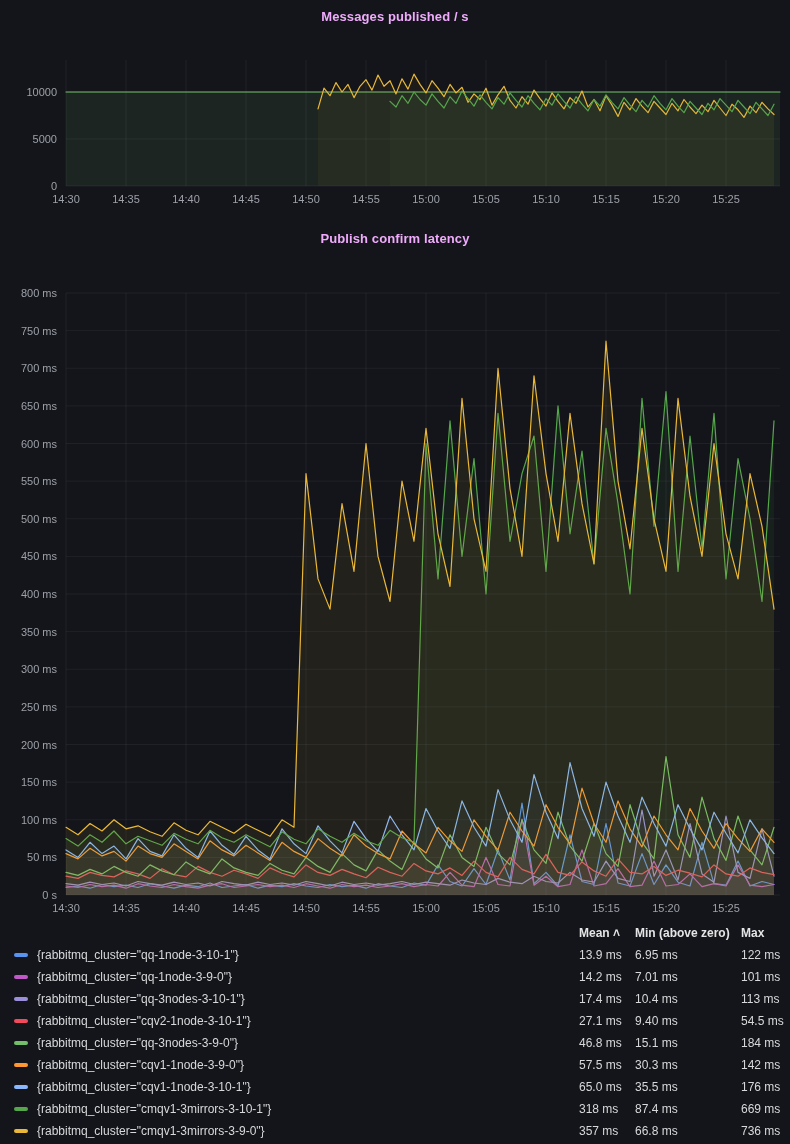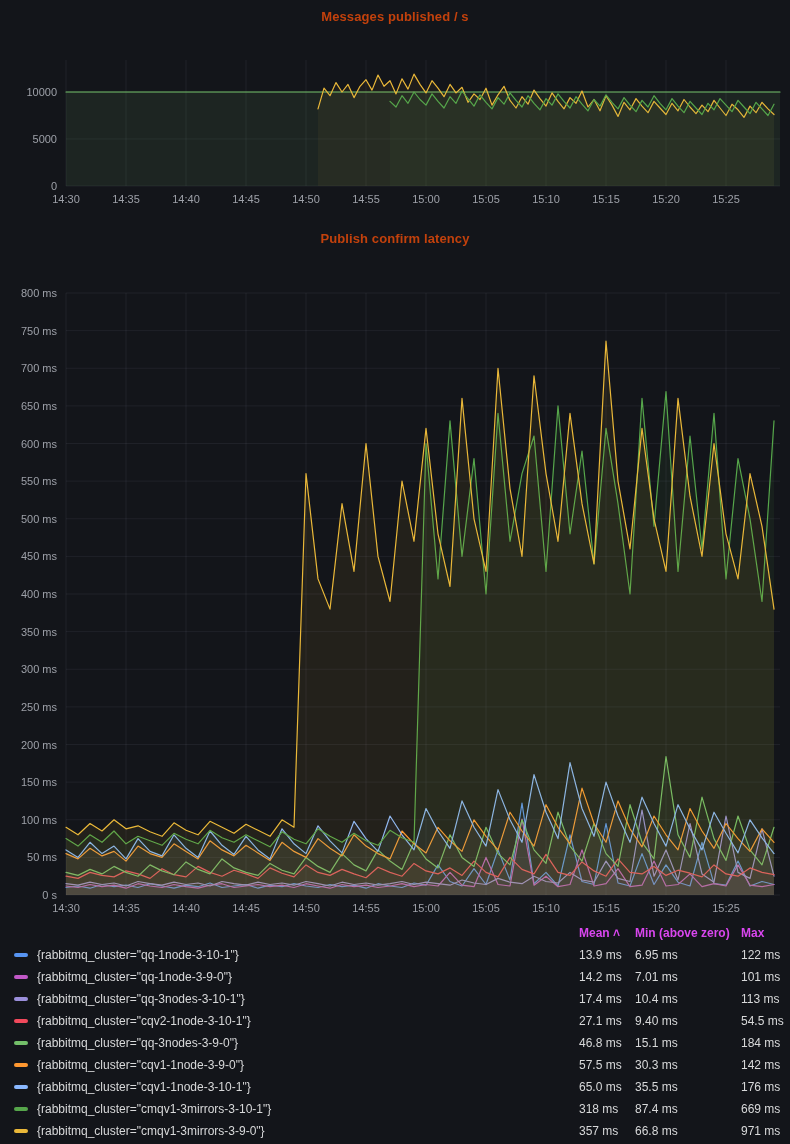--- a/index.html
+++ b/index.html
@@ -5,28 +5,28 @@
   html,body{margin:0;padding:0;}
   body{
     width:790px;height:1144px;
     background:#13151a;
     font-family:"Liberation Sans", sans-serif;
     overflow:hidden;
     color:#d8d9da;
   }
   .panel-title{
     height:32px;display:flex;align-items:center;justify-content:center;
-    color:#c2410c;font-size:13px;font-weight:600;letter-spacing:.1px;
+    color:#f0abfc;font-size:13px;font-weight:600;letter-spacing:.1px;
   }
   .panel-title.second{height:46px;align-items:flex-end;padding-bottom:8px;box-sizing:border-box;}
   svg{display:block;}
   .legend{font-size:12px;}
   .legend-header{
     display:flex;align-items:center;height:22px;padding-left:14px;box-sizing:border-box;
-    color:#d946ef;font-weight:600;
+    color:#e5e5e5;font-weight:600;
   }
   .legend-row{
     display:flex;align-items:center;height:22px;padding-left:14px;box-sizing:border-box;
     cursor:pointer;
   }
   .lg-spacer{flex:1;}
   .swatch{width:14px;height:4px;border-radius:2px;margin-right:9px;flex:none;}
   .lg-label{flex:1;white-space:nowrap;overflow:hidden;text-overflow:ellipsis;color:#d8d9da;}
   .col{width:56px;flex:none;}
   .col.min{width:106px;}
@@ -221,18 +221,18 @@
           <span class="lg-label">{rabbitmq_cluster="cmqv1-3mirrors-3-10-1"}</span>
           <span class="col mean">318 ms</span>
           <span class="col min">87.4 ms</span>
           <span class="col max">669 ms</span>
         </div>
         <div class="legend-row">
           <span class="swatch" style="background: rgb(234, 184, 57);"></span>
           <span class="lg-label">{rabbitmq_cluster="cmqv1-3mirrors-3-9-0"}</span>
           <span class="col mean">357 ms</span>
           <span class="col min">66.8 ms</span>
-          <span class="col max">971 ms</span>
+          <span class="col max">736 ms</span>
         </div>
       </div>
   </div>
 
 </div>
 
 </body></html>

